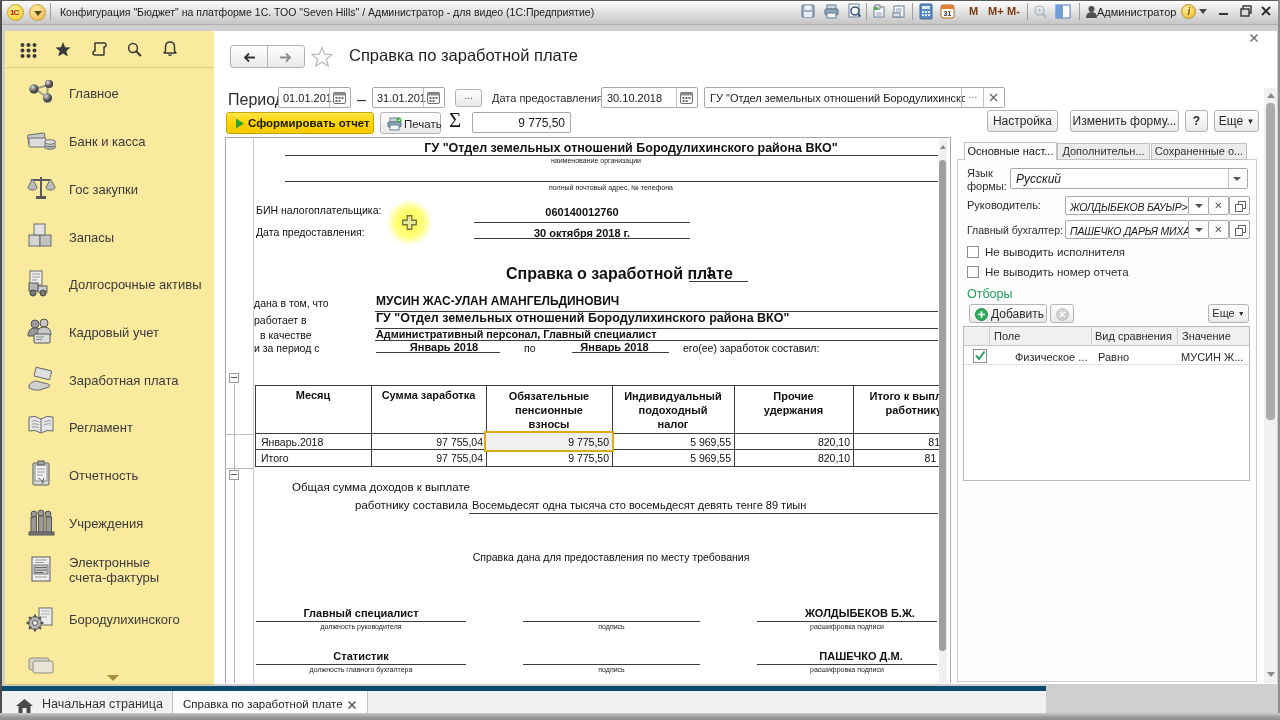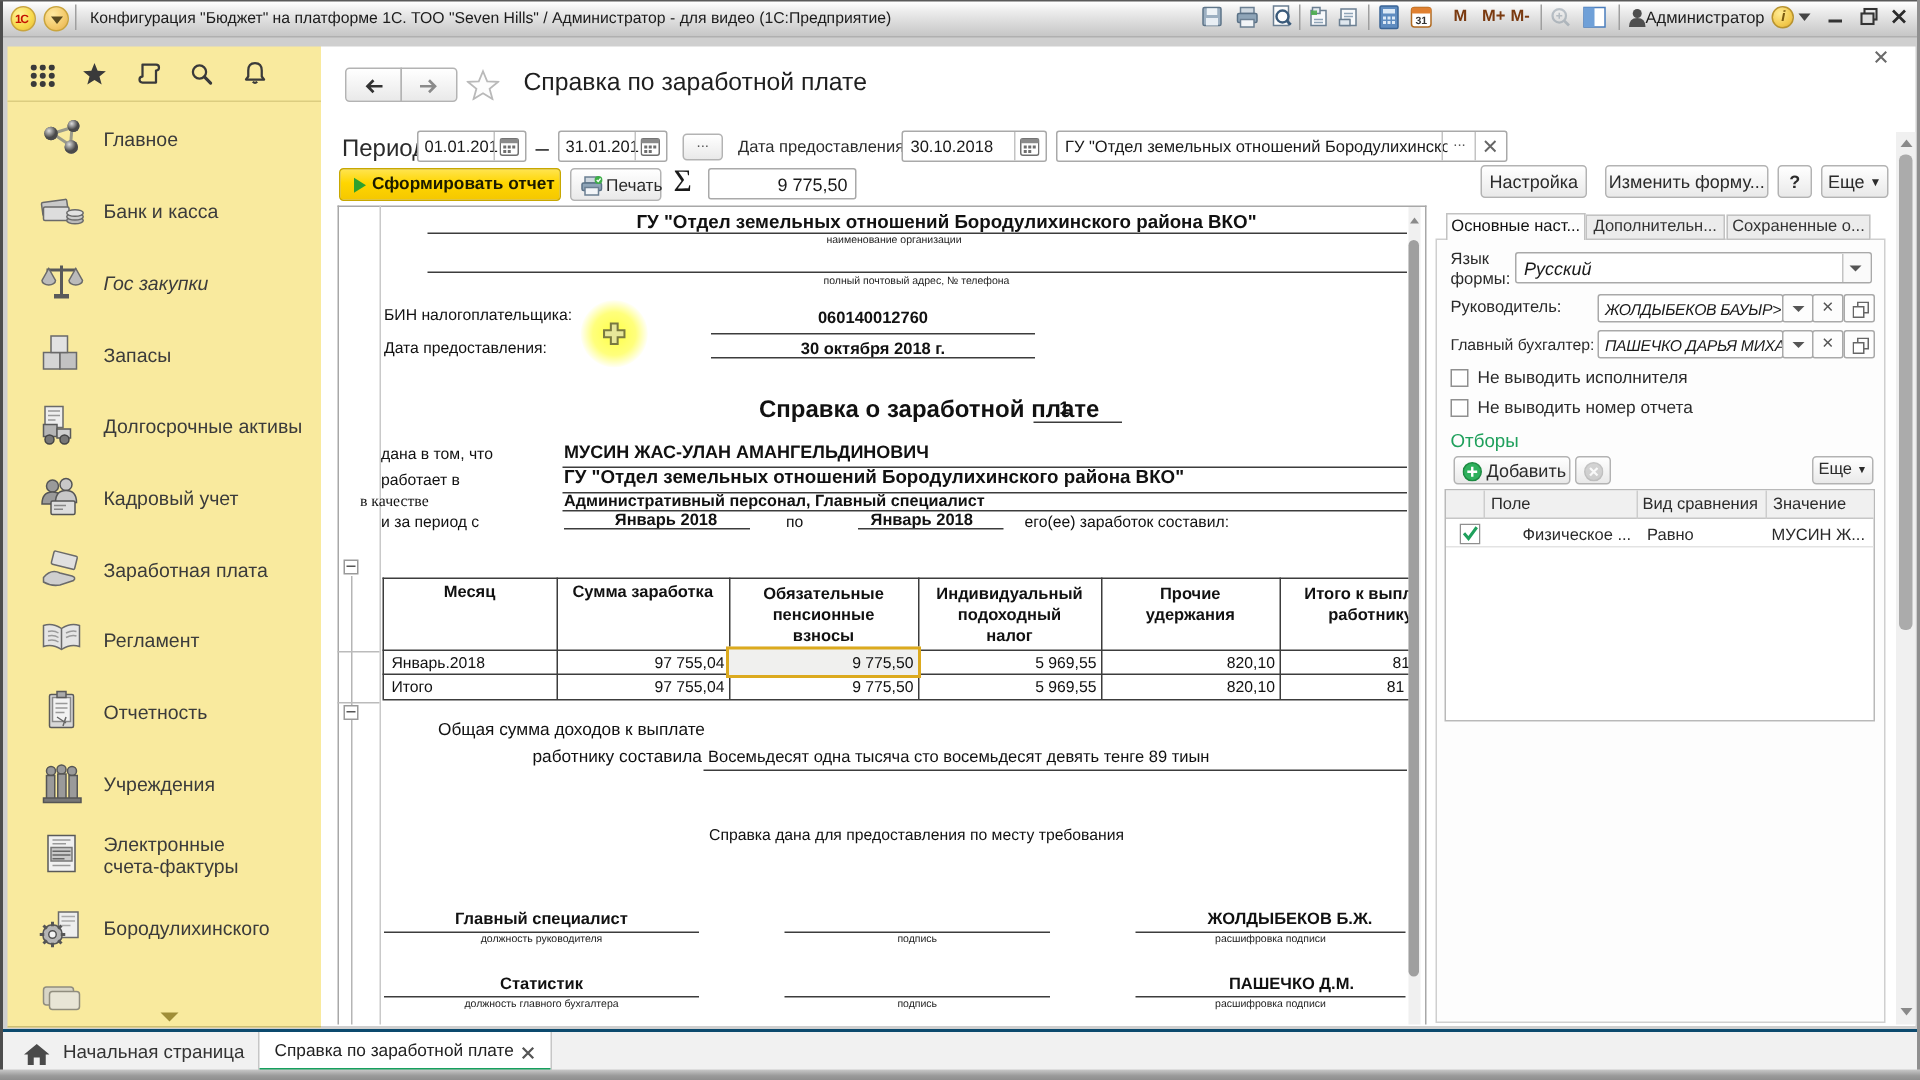--- a/index.html
+++ b/index.html
@@ -32,21 +32,21 @@
 .vline{position:absolute;width:1px;background:#3c3c3c;}
 .gvline{position:absolute;width:1px;background:#b5b5b5;}
 .gbox{position:absolute;width:10px;height:10px;border:1px solid #9a9a9a;background:#fff;box-sizing:border-box;}
 .gbox:after{content:"";position:absolute;left:1px;top:3px;width:6px;height:1px;background:#555;}
 
 .rlbl{position:absolute;font-size:11px;color:#2b2b2b;white-space:nowrap;}
 .combo{position:absolute;background:#fff;border:1px solid #a9a9a9;border-radius:2px;box-sizing:border-box;font-size:11.5px;color:#1a1a1a;overflow:hidden;white-space:nowrap;font-style:italic;}
 .cbtn{position:absolute;background:#fdfdfd;border:1px solid #a9a9a9;border-radius:2px;box-sizing:border-box;text-align:center;color:#555;}
 .chk{position:absolute;width:12px;height:12px;border:1px solid #8f8f8f;background:#fff;box-sizing:border-box;}
 
-#tabbar{position:absolute;left:2px;top:686px;width:1276px;height:29px;background:#f1f1f1;border-top:2px solid #0c4a6e;}
+#tabbar{position:absolute;left:2px;top:686px;width:1044px;height:29px;background:#f1f1f1;border-top:5px solid #0c4a6e;}
 </style>
 </head>
 <body>
 <div id="screen">
 
 <div id="titlebar">
   <div class="logo1c">
         <span>1С</span>
       </div>
   <div class="logoArr"></div>
@@ -188,21 +188,21 @@
     <div class="sideitem" style="top:86px;">
           <svg class="ic" viewBox="0 0 31 30">
             <rect x="2" y="8" width="17" height="9" rx="1" fill="#c9c9c9" stroke="#6a6a6a" transform="rotate(-8 10 12)"></rect>
             <rect x="3" y="12" width="17" height="9" rx="1" fill="#ddd" stroke="#6a6a6a"></rect>
             <ellipse cx="24" cy="21" rx="5.5" ry="2.2" fill="#bbb" stroke="#6a6a6a"></ellipse>
             <ellipse cx="24" cy="18.5" rx="5.5" ry="2.2" fill="#ccc" stroke="#6a6a6a"></ellipse>
             <ellipse cx="24" cy="16" rx="5.5" ry="2.2" fill="#e2e2e2" stroke="#6a6a6a"></ellipse>
           </svg>
           <div class="txt">Банк и касса</div>
         </div>
-    <div class="sideitem" style="top:134px;font-style:italic;">
+    <div class="sideitem" style="top:134px;">
           <svg class="ic" viewBox="0 0 31 30">
             <line x1="15" y1="3" x2="15" y2="22" stroke="#5a5a5a" stroke-width="2"></line>
             <line x1="5" y1="6" x2="25" y2="6" stroke="#5a5a5a" stroke-width="2"></line>
             <path d="M2 13 a4.5 3 0 0 0 9 0 l-4.5 -8 z" fill="#bbb" stroke="#6a6a6a"></path>
             <path d="M20 13 a4.5 3 0 0 0 9 0 l-4.5 -8 z" fill="#bbb" stroke="#6a6a6a"></path>
             <rect x="10" y="22" width="10" height="3" fill="#5a5a5a"></rect>
           </svg>
           <div class="txt">Гос закупки</div>
         </div>
     <div class="sideitem" style="top:182px;">
@@ -452,21 +452,21 @@
 <div class="abs" style="left:506px;top:265px;font-size:16px;font-weight:bold;color:#111;white-space:nowrap;">Справка о заработной плате</div>
 <div class="abs" style="left:689px;top:265px;width:41px;text-align:center;font-size:12px;font-weight:bold;color:#111;">1</div>
 <div class="dline" style="left:689px;top:281px;width:59px;"></div>
 
 <div class="dtext" style="left:254px;top:297px;">дана в том, что</div>
 <div class="dbold" style="left:376px;top:294px;font-size:12px;">МУСИН ЖАС-УЛАН АМАНГЕЛЬДИНОВИЧ</div>
 <div class="dline" style="left:375px;top:311px;width:563px;"></div>
 <div class="dtext" style="left:254px;top:314px;">работает в</div>
 <div class="dbold" style="left:376px;top:311px;font-size:12.5px;">ГУ "Отдел земельных отношений Бородулихинского района ВКО"</div>
 <div class="dline" style="left:375px;top:328px;width:563px;"></div>
-<div class="dtext" style="left:240px;top:329px;font-family:Liberation Serif, serif;">в качестве</div>
+<div class="dtext" style="left:260px;top:329px;">в качестве</div>
 <div class="dbold" style="left:376px;top:328px;font-size:10.8px;">Административный персонал, Главный специалист</div>
 <div class="dline" style="left:375px;top:340px;width:563px;"></div>
 <div class="dtext" style="left:254px;top:342px;">и за период с</div>
 <div class="dbold" style="left:382px;width:124px;top:341px;text-align:center;">Январь 2018</div>
 <div class="dtext" style="left:524px;top:342px;">по</div>
 <div class="dbold" style="left:566px;width:97px;top:341px;text-align:center;">Январь 2018</div>
 <div class="dtext" style="left:683px;top:342px;">его(ее) заработок составил:</div>
 <div class="dline" style="left:376px;top:352px;width:124px;"></div>
 <div class="dline" style="left:572px;top:352px;width:97px;"></div>
 <div class="dtext" style="left:941px;top:373px;font-size:9px;">т</div>

